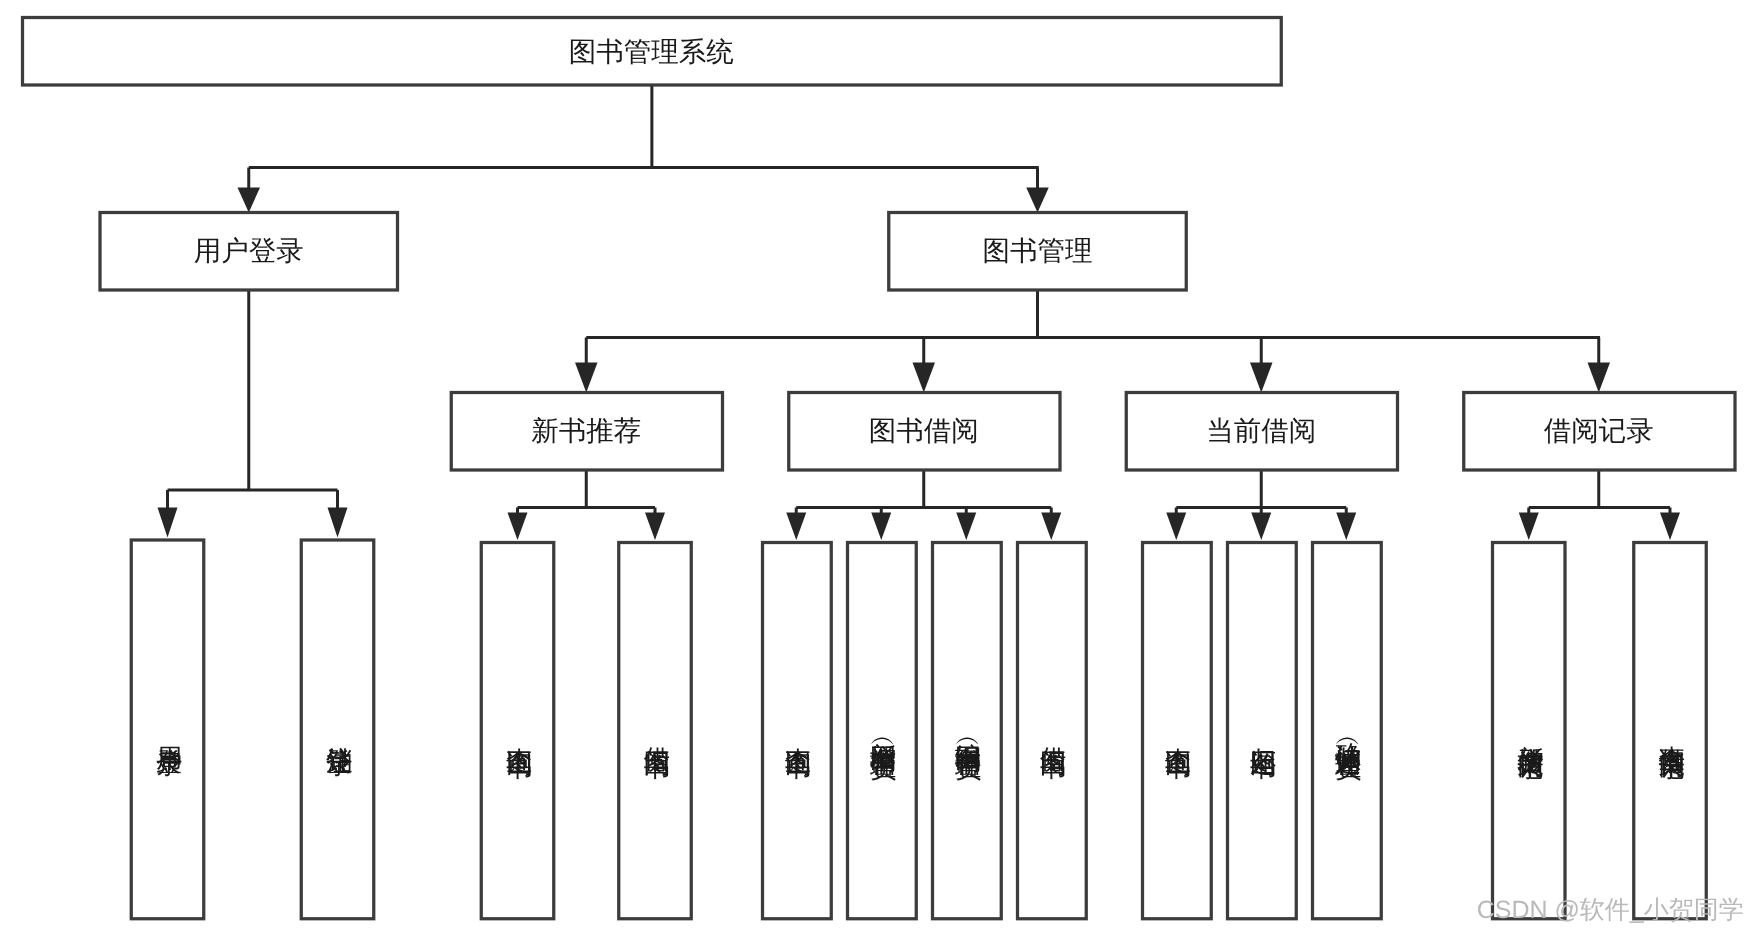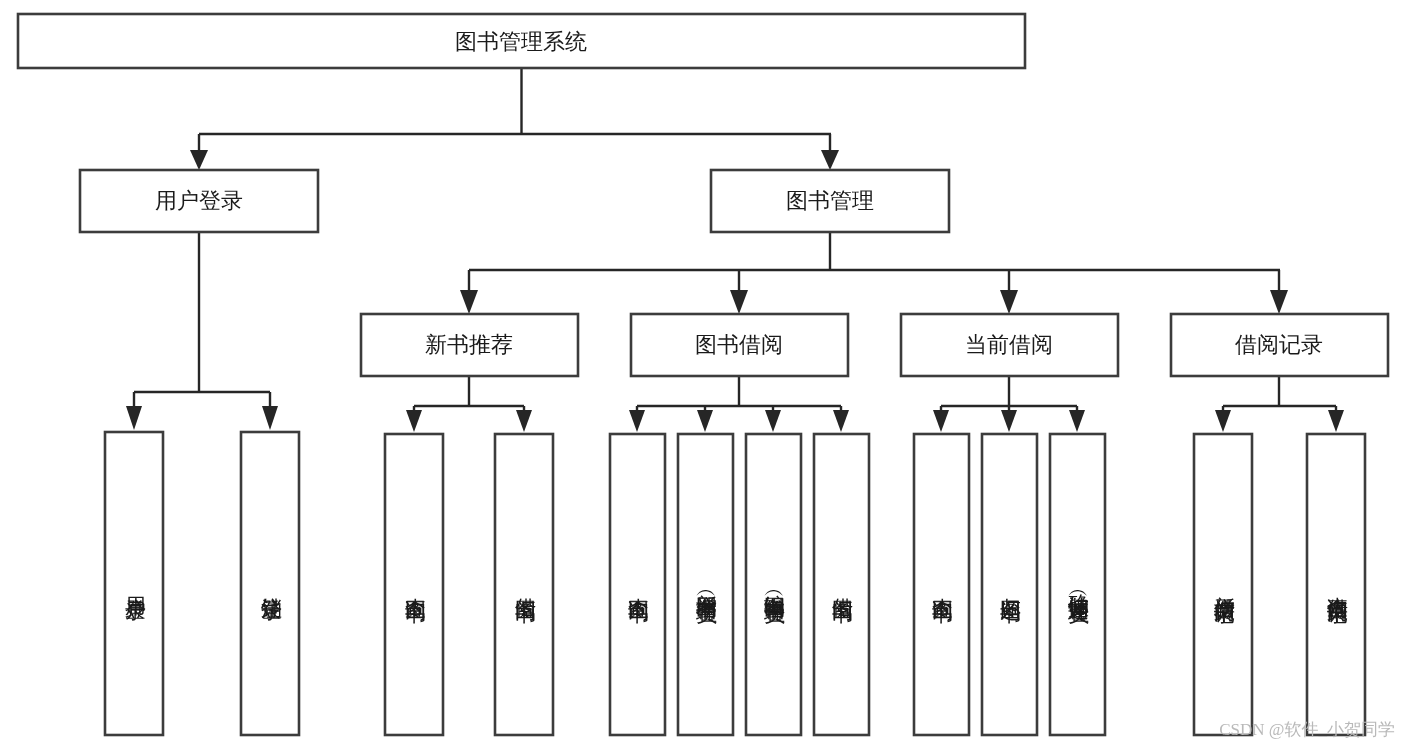--- a/index.html
+++ b/index.html
@@ -56,22 +56,22 @@
     writing-mode: vertical-rl;
     text-orientation: upright;
     dominant-baseline: middle;
     text-anchor: middle;
     letter-spacing: 1.5px;
   }
   .watermark {
     position: absolute;
     right: 10px;
     bottom: 6px;
-    font-family: Liberation Serif, serif;
-    font-size: 17px;
+    font-family: Liberation Sans, sans-serif;
+    font-size: 20px;
     color: #b9b9b9;
     white-space: nowrap;
     pointer-events: none;
     user-select: none;
   }
 </style>
 </head>
 <body>
 
 <div id="diagram-root">

